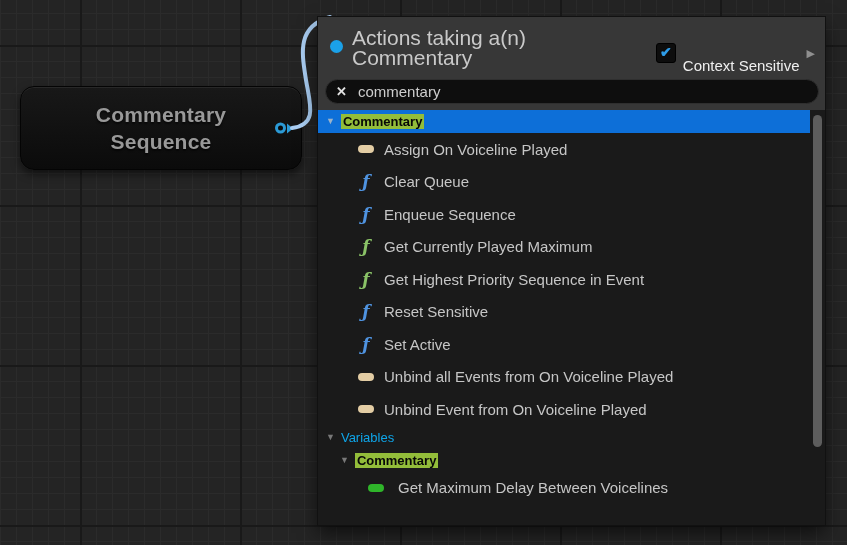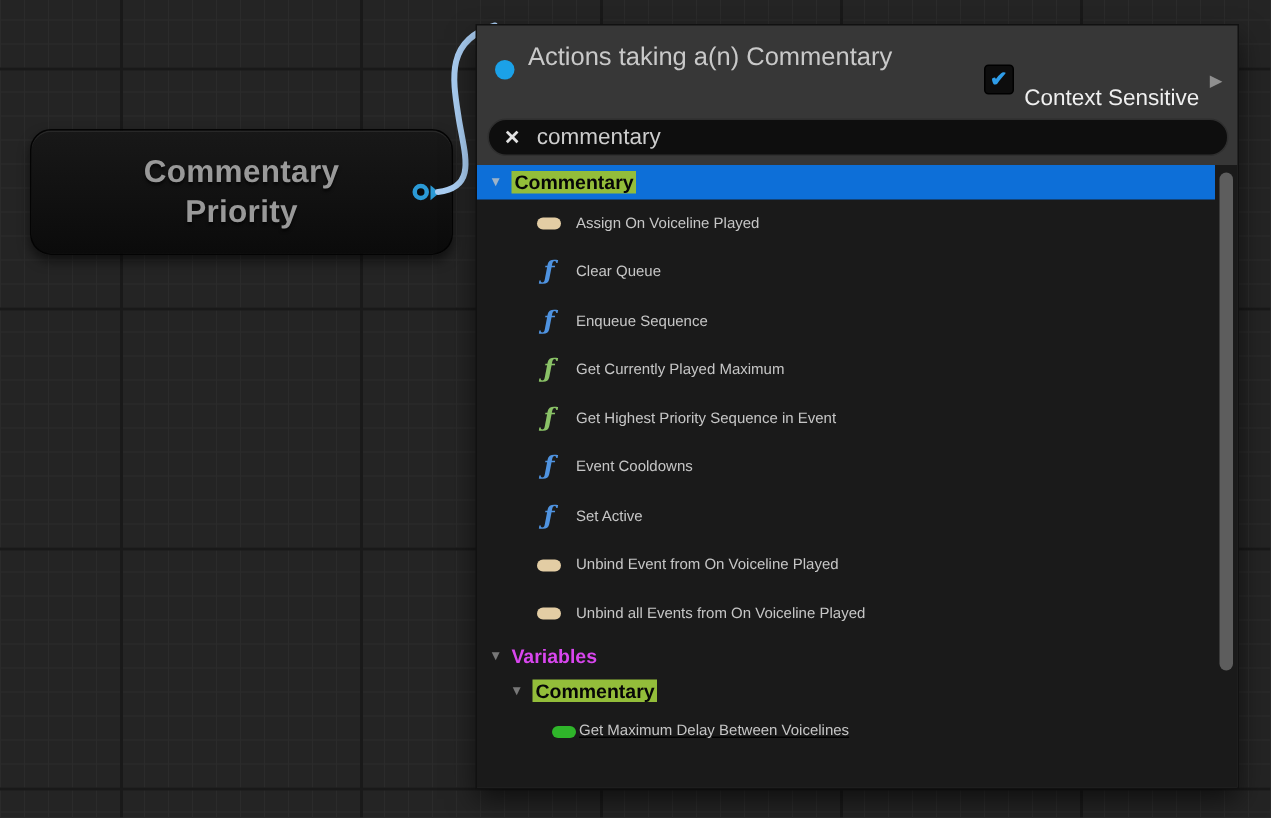--- a/index.html
+++ b/index.html
@@ -47,21 +47,21 @@
   
   .menu {
     position:absolute; left:318px; top:17px; width:507px; height:508px;
     background:#373737;
     box-shadow:0 0 0 1px #111111, 0 8px 18px rgba(0,0,0,.6);
     display:flex; flex-direction:column;
   }
   .menu-header { height:60px; display:flex; padding:8px 10px 0 12px; gap:9px; }
   .hdr-dot { width:13px; height:13px; border-radius:50%; background:#1ba1e8;
              margin-top:15px; flex:none; }
-  .hdr-title { flex:1; color:#c9c9c9; font-size:17px; line-height:20px;
+  .hdr-title { flex:1; color:#c9c9c9; font-size:21px; line-height:20px;
                padding-top:3px; }
   .hdr-right { display:flex; align-items:center; gap:7px; padding-top:4px; }
   .checkbox { width:20px; height:20px; background:#0d0d0d; border:1px solid #000;
               border-radius:3px; display:flex; align-items:center; justify-content:center; }
   .checkbox .check { color:#2e9ce8; font-size:14px; font-weight:bold; line-height:1;
                      transform:translateY(-1px); }
   .hdr-cslabel { color:#efefef; font-size:15px; white-space:nowrap;margin-top:24px; }
   .hdr-arrow { color:#8f8f8f; font-size:11px; }
 
   .search-row { height:33px; padding:2px 6px 0 7px; }
@@ -70,26 +70,26 @@
                 padding:0 10px; gap:11px; }
   .search-x { color:#e2e2e2; font-size:13px; font-weight:bold; line-height:1; }
   .search-value { color:#cdcdcd; font-size:15px; }
 
   .list { flex:1; background:#1a1a1a; position:relative; overflow:hidden;
           display:flex; flex-direction:column; }
   .row { display:flex; align-items:center; flex:none; width:calc(100% - 15px); }
   .row.category    { height:23px; padding-left:8px;  gap:6px; }
   .row.subcategory { height:23px; padding-left:22px; gap:6px; }
   .row.item        { height:32.5px; padding-left:40px; gap:10px; }
-  .row.subitem     { height:32.5px; padding-left:50px; gap:2px;text-decoration:underline; }
+  .row.subitem     { height:32.5px; padding-left:50px; gap:14px; }
   .row.selected { background:#0d6fd8; }
   .tri { font-size:9px; color:#787878; flex:none; line-height:1; }
   .row.selected .tri { color:#9cb3c9; }
-  .cat-label { color:#d946ef; font-weight:bold; font-size:13px; white-space:nowrap; }
-  .item-label { color:#c6c6c6; font-size:10px; white-space:nowrap; }
+  .cat-label { color:#0ea5e9; font-weight:normal; font-size:13px; white-space:nowrap; }
+  .item-label { color:#c6c6c6; font-size:15px; white-space:nowrap; }
   .hl { background:#93bd3a; color:#070707; font-weight:bold; padding:0 2px; }
 
   .ic { flex:none; display:flex; align-items:center; justify-content:center; }
   .ic.delegate     { width:16px; height:8px; border-radius:4px; background:#e3cda4; }
   .ic.variable-get { width:16px; height:8px; border-radius:4px; background:#2fb52a; }
   .ic.function, .ic.pure-function {
       width:16px; font-family:"DejaVu Serif", serif; font-style:italic;
       font-weight:bold; font-size:17px; line-height:1; }
   .ic.function { color:#4f93e0; }
   .ic.pure-function { color:#8ac267; }
@@ -98,21 +98,21 @@
                   background:#5d5d5d; border-radius:5px; }
 </style>
 </head>
 <body>
 
 <div class="canvas">
 
   <div class="node">
     <div class="node-title">
       <div>Commentary</div>
-      <div>Priority</div>
+      <div>Sequence</div>
     </div>
     <div class="pin">
       <div class="pin-circle"></div>
       <div class="pin-wedge"></div>
     </div>
   </div>
 
   <svg class="wire-layer" viewBox="0 0 847 545" xmlns="http://www.w3.org/2000/svg">
     <path d="M292,128 C318,125 310,104 306,80 C302,54 296,27 330,17" fill="none" stroke="#a9cdf2" stroke-width="4" stroke-linecap="round"></path>
   </svg>
@@ -161,33 +161,33 @@
         <div class="row item">
           <span class="ic pure-function">ƒ</span>
           <span class="item-label">Get Currently Played Maximum</span>
         </div>
         <div class="row item">
           <span class="ic pure-function">ƒ</span>
           <span class="item-label">Get Highest Priority Sequence in Event</span>
         </div>
         <div class="row item">
           <span class="ic function">ƒ</span>
-          <span class="item-label">Event Cooldowns</span>
+          <span class="item-label">Reset Sensitive</span>
         </div>
         <div class="row item">
           <span class="ic function">ƒ</span>
           <span class="item-label">Set Active</span>
+        </div>
+        <div class="row item">
+          <span class="ic delegate"></span>
+          <span class="item-label">Unbind all Events from On Voiceline Played</span>
         </div>
         <div class="row item">
           <span class="ic delegate"></span>
           <span class="item-label">Unbind Event from On Voiceline Played</span>
-        </div>
-        <div class="row item">
-          <span class="ic delegate"></span>
-          <span class="item-label">Unbind all Events from On Voiceline Played</span>
         </div>
         <div class="row category">
           <span class="tri">▼</span>
           <span class="cat-label">Variables</span>
         </div>
         <div class="row subcategory">
           <span class="tri">▼</span>
           <span class="cat-label hl">Commentary</span>
         </div>
         <div class="row subitem">

